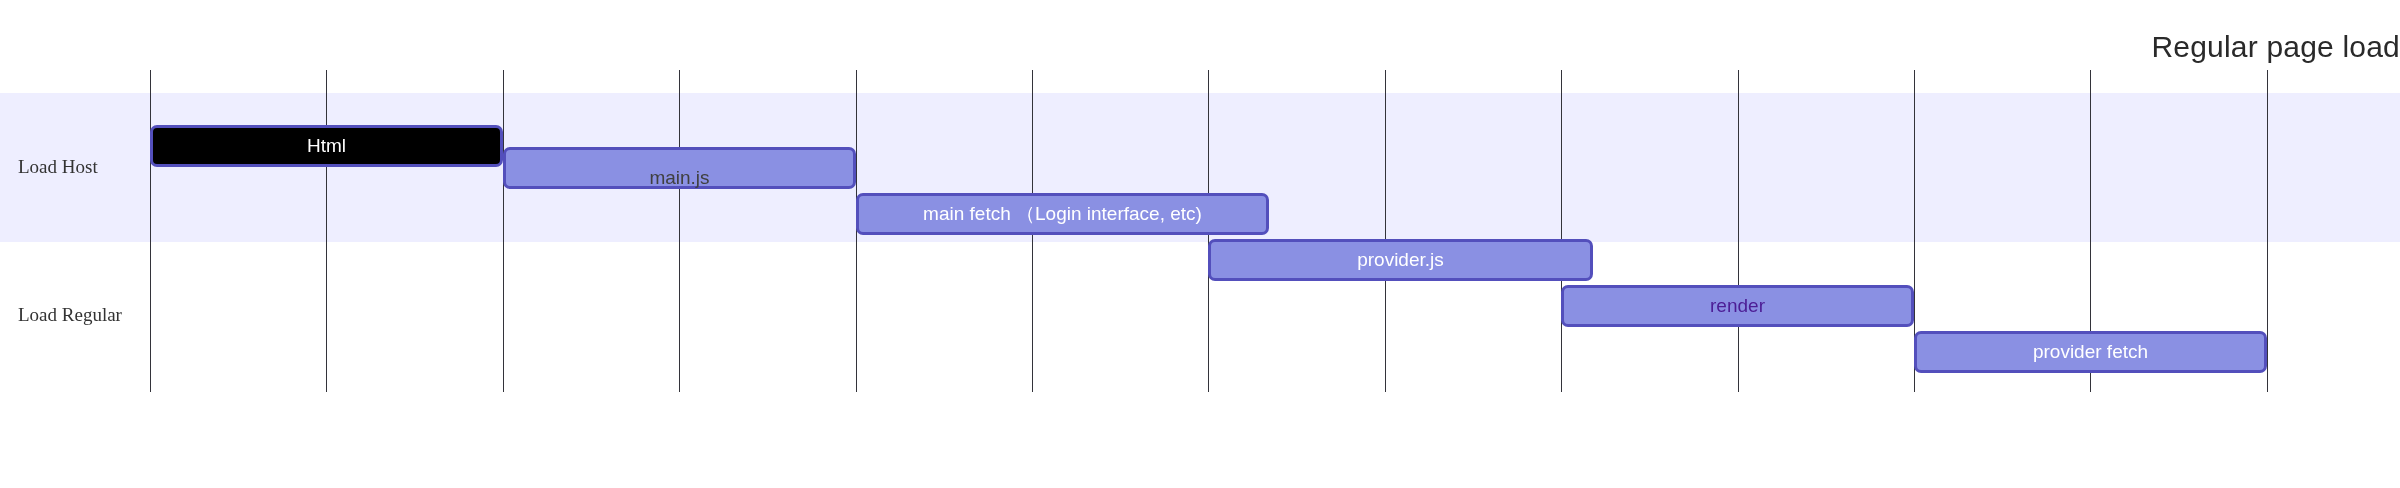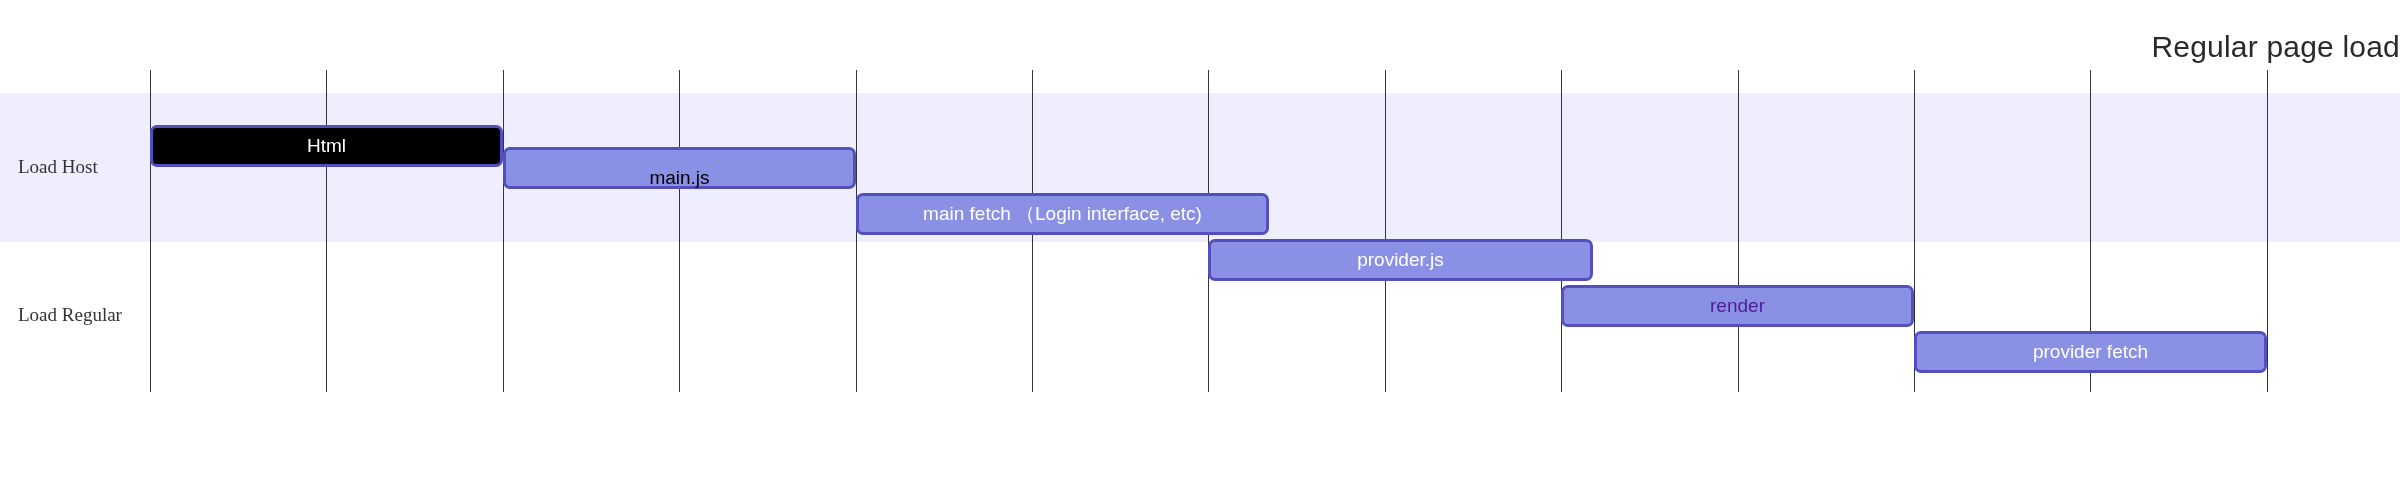--- a/index.html
+++ b/index.html
@@ -105,21 +105,21 @@
     </div>
   <div id="labels">
       <div class="section-label" style="top: 155.5px; color: rgb(51, 51, 51);">Load Host</div>
       <div class="section-label" style="top: 304px; color: rgb(51, 51, 51);">Load Regular</div>
     </div>
   <div id="bars">
       <div class="task-bar" style="left: 150px; width: 353px; top: 101px; height: 42px; background: #000000; border-color: rgb(83, 79, 188); margin-top: 24px;">
         <span class="task-label" style="color: rgb(255, 255, 255);">Html</span>
       </div>
       <div class="task-bar" style="left: 503px; width: 353px; top: 147px; height: 42px; background: rgb(138, 144, 227); border-color: rgb(83, 79, 188);">
-        <span class="task-label" style="color: #000000; margin-top: 20px;">main.js</span>
+        <span class="task-label" style="color: #404040; margin-top: 20px;">main.js</span>
       </div>
       <div class="task-bar" style="left: 856px; width: 413px; top: 193px; height: 42px; background: rgb(138, 144, 227); border-color: rgb(83, 79, 188);">
         <span class="task-label" style="color: rgb(255, 255, 255);">main fetch （Login interface, etc)</span>
       </div>
       <div class="task-bar" style="left: 1208px; width: 385px; top: 239px; height: 42px; background: rgb(138, 144, 227); border-color: rgb(83, 79, 188);">
         <span class="task-label" style="color: rgb(255, 255, 255);">provider.js</span>
       </div>
       <div class="task-bar" style="left: 1561px; width: 353px; top: 285px; height: 42px; background: rgb(138, 144, 227); border-color: rgb(83, 79, 188);">
         <span class="task-label" style="color: #4c1d95;">render</span>
       </div>

